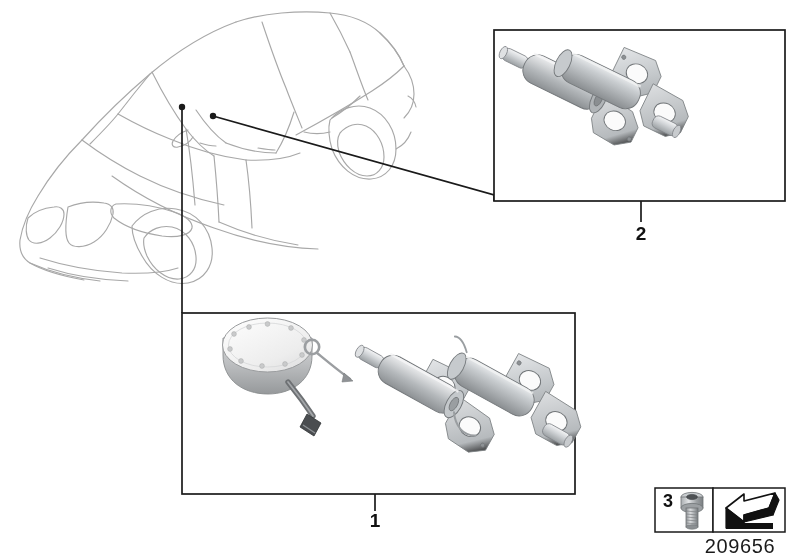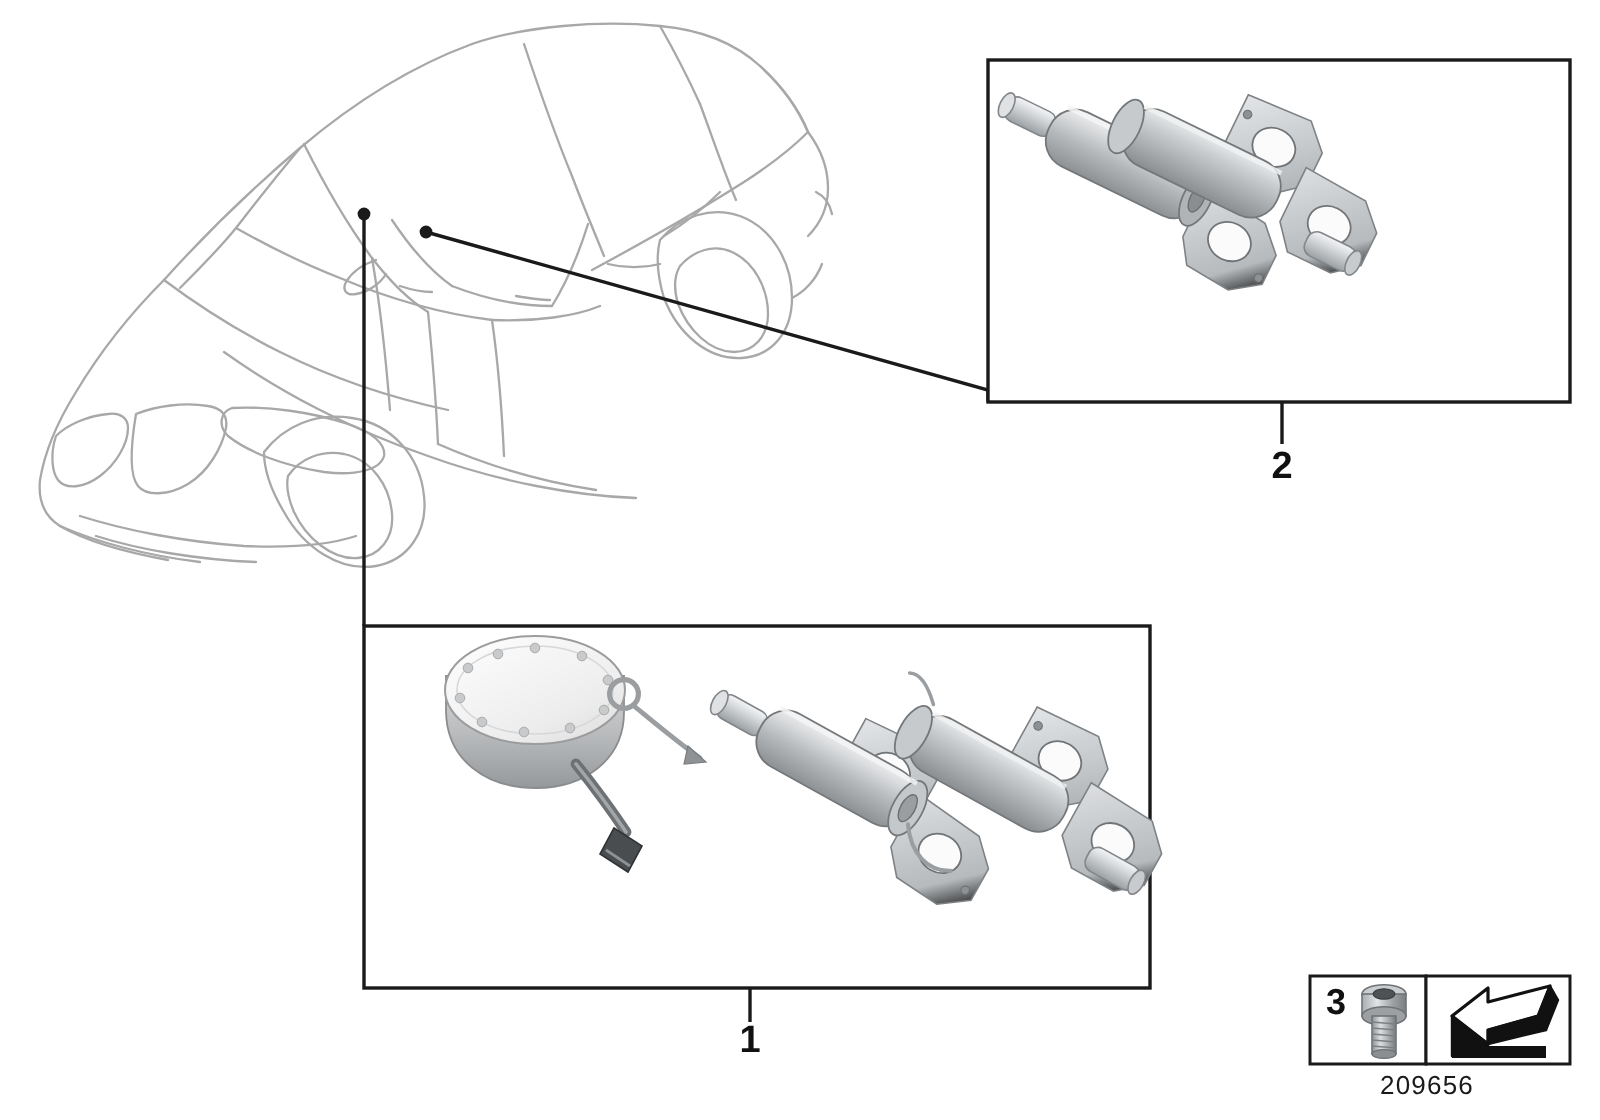--- a/index.html
+++ b/index.html
@@ -39,23 +39,23 @@
   #label-2 { left: 626px; top: 224px; width: 30px; }
   #label-3 {
     left: 659px; top: 492px; width: 18px;
     font-size: 18px;
   }
   #partnumber {
     position: absolute;
     left: 690px;
     top: 535px;
     width: 100px;
-    text-align: left;
+    text-align: center;
     font-family: "Liberation Sans", sans-serif;
-    font-size: 13px;
+    font-size: 20px;
     letter-spacing: 0.6px;
     color: #1a1a1a;
   }
 </style>
 </head>
 <body>
 
 <div id="sheet">
 
   <svg class="layer" viewBox="0 0 800 560">

